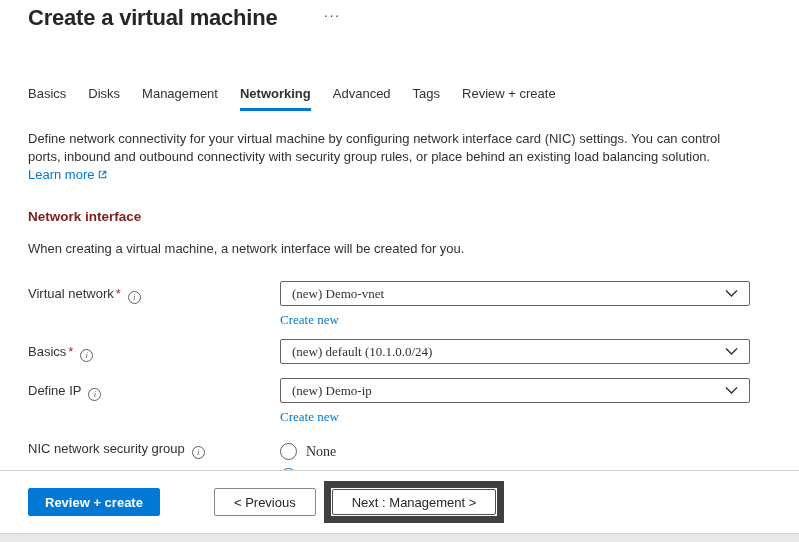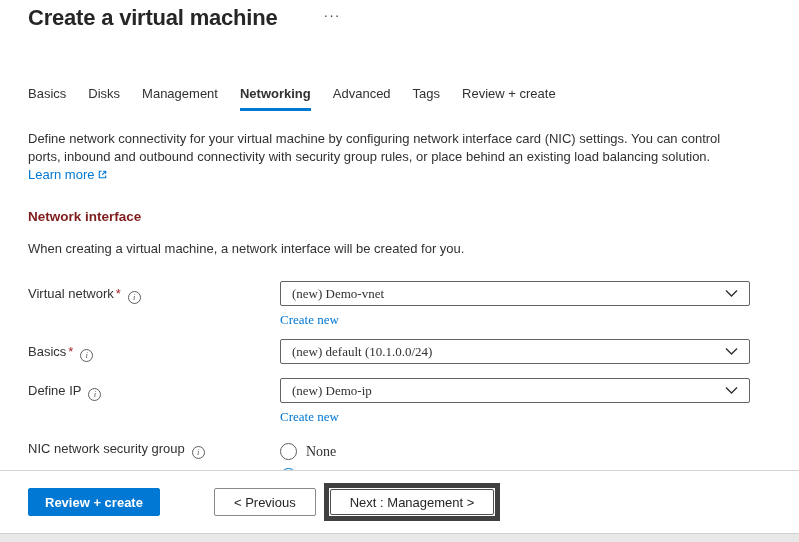--- a/index.html
+++ b/index.html
@@ -56,21 +56,21 @@
     width: 9px; height: 9px; border-radius: 50%; background: #0078d4; }
   .radio-label { margin-left: 9px; font-size: 14px; color: #323130; }
 
   
   .footer { height: 63px; border-top: 1px solid #d6d4d2; display: flex; align-items: center; padding: 0 28px; background: #fff; }
   .btn { font-size: 13px; height: 28px; border-radius: 2px; cursor: pointer; white-space: nowrap;
     font-family: "Liberation Sans", sans-serif; }
   .btn-primary { background: #0078d4; border: 1px solid #0078d4; color: #fff; font-weight: 700; padding: 0 16px; }
   .btn-secondary { background: #fff; border: 1px solid #8a8886; color: #262626; padding: 0 19px; }
   .prev-btn { margin-left: 54px; }
-  .focus-wrap { margin-left: 8px; border: 5px solid #404040; padding: 1px; background: #fff; }
+  .focus-wrap { margin-left: 8px; border: 7px solid #404040; padding: 1px; background: #fff; }
   .focus-wrap .btn-secondary { border-color: #4f4e4c; height: 26px; }
 
   .bottom-strip { height: 9px; background: #e8e8e8; border-top: 1px solid #d2d2d2; }
 </style>
 </head>
 <body>
 
 <div class="content">
 
   <div class="title-row">

